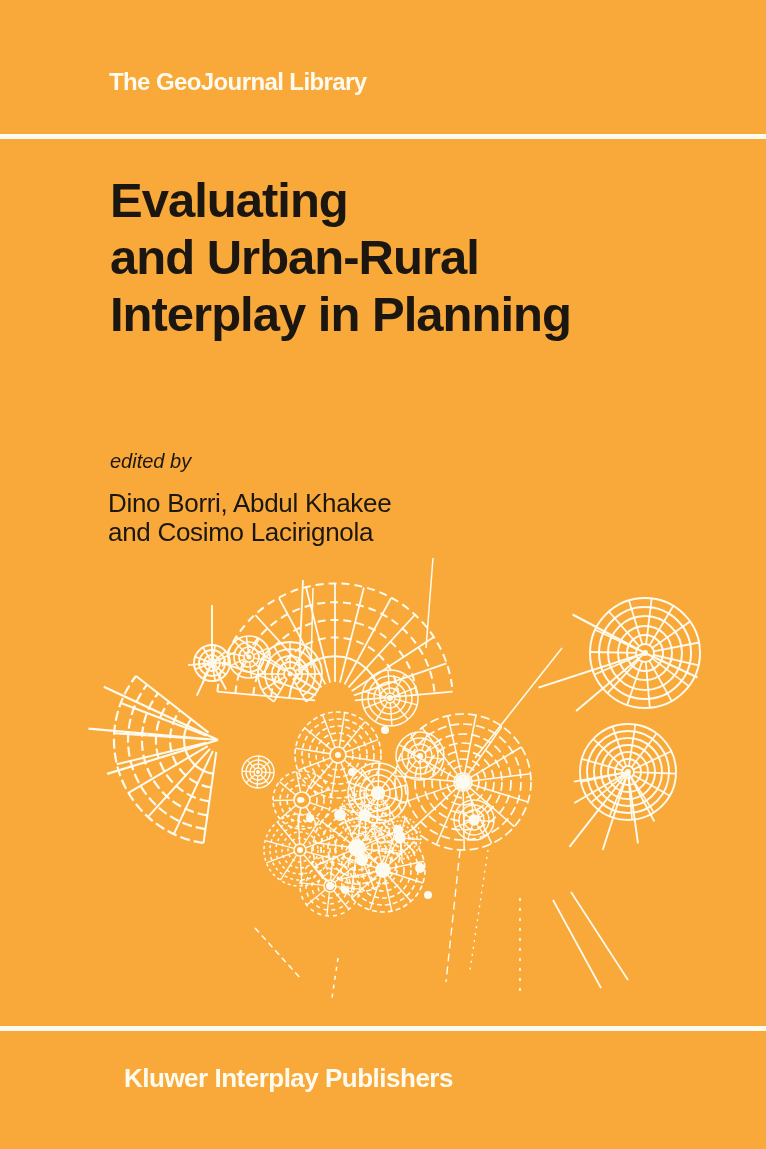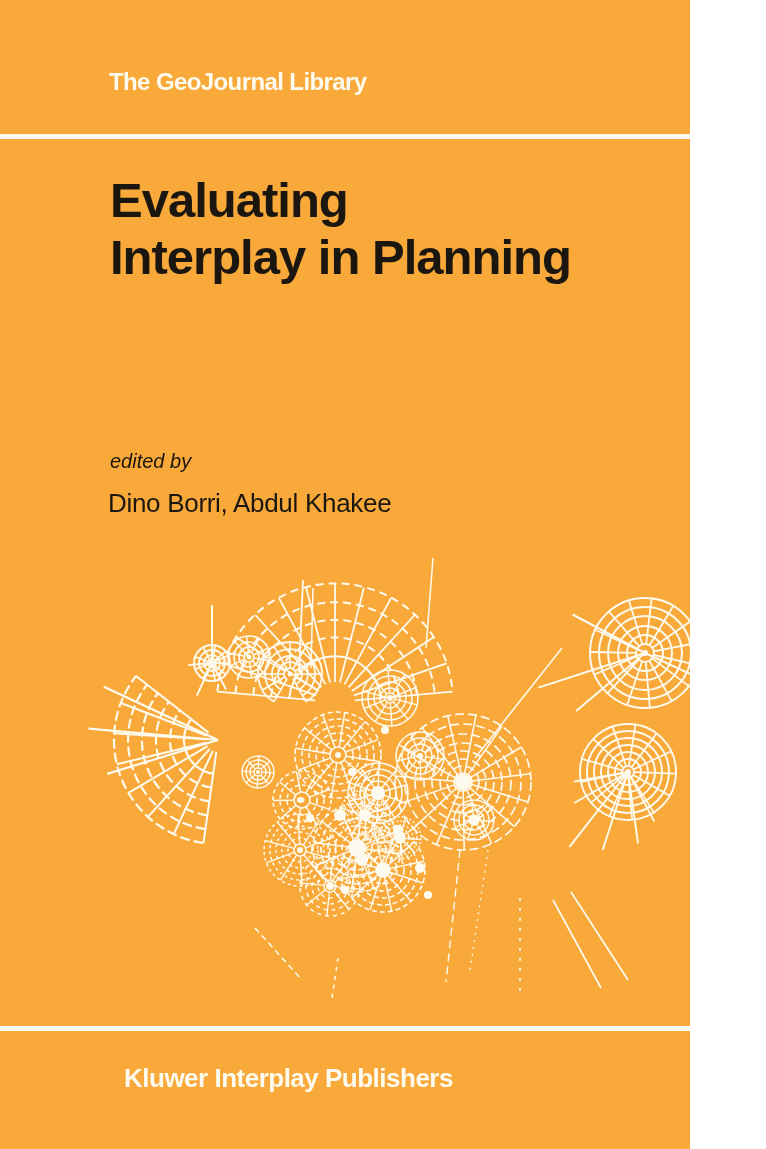--- a/index.html
+++ b/index.html
@@ -4,21 +4,21 @@
 <style>
   :root{
     --bg:#F9A93A;
     --ink:#1B1710;
     --white:#FDFBEF;
   }
   *{margin:0;padding:0;box-sizing:border-box;}
   html,body{width:766px;height:1149px;}
   body{font-family:"Liberation Sans","DejaVu Sans",sans-serif;background:#fff;}
   .cover{
-    position:relative;width:690px;height:1149px;
+    position:relative;width:766px;height:1149px;
     background:var(--bg);overflow:hidden;
   }
   .series{
     position:absolute;left:109px;top:68px;
     font-size:24px;font-weight:700;letter-spacing:-0.6px;
     color:var(--white);
   }
   .rule{
     position:absolute;left:0;width:766px;height:5px;
     background:var(--white);
@@ -55,27 +55,29 @@
 <body>
 
 <div class="cover">
 
   <div class="series">The GeoJournal Library</div>
 
   <div class="rule rule-top"></div>
 
   <h1 class="title">
     <span>Evaluating</span>
+    <span>and Urban-Rural</span>
     <span>Interplay in Planning</span>
   </h1>
 
   <div class="edited-by">edited by</div>
 
   <div class="editors">
     <span>Dino Borri, Abdul Khakee</span>
+    <span>and Cosimo Lacirignola</span>
   </div>
 
   <svg id="web-art" class="art" viewBox="0 0 766 450">
       <circle fill="none" stroke="#FDFBEF" stroke-width="1.9" cx="212" cy="113" r="4"></circle>
       <circle fill="none" stroke="#FDFBEF" stroke-width="1.9" cx="212" cy="113" r="8"></circle>
       <circle fill="none" stroke="#FDFBEF" stroke-width="1.9" cx="212" cy="113" r="13"></circle>
       <circle fill="none" stroke="#FDFBEF" stroke-width="1.9" cx="212" cy="113" r="18"></circle>
       <line x1="216.0" y1="113.0" x2="230.0" y2="113.0" stroke="#FDFBEF" stroke-width="1.71"></line>
       <line x1="215.1" y1="115.6" x2="225.8" y2="124.6" stroke="#FDFBEF" stroke-width="1.71"></line>
       <line x1="212.7" y1="116.9" x2="215.1" y2="130.7" stroke="#FDFBEF" stroke-width="1.71"></line>

